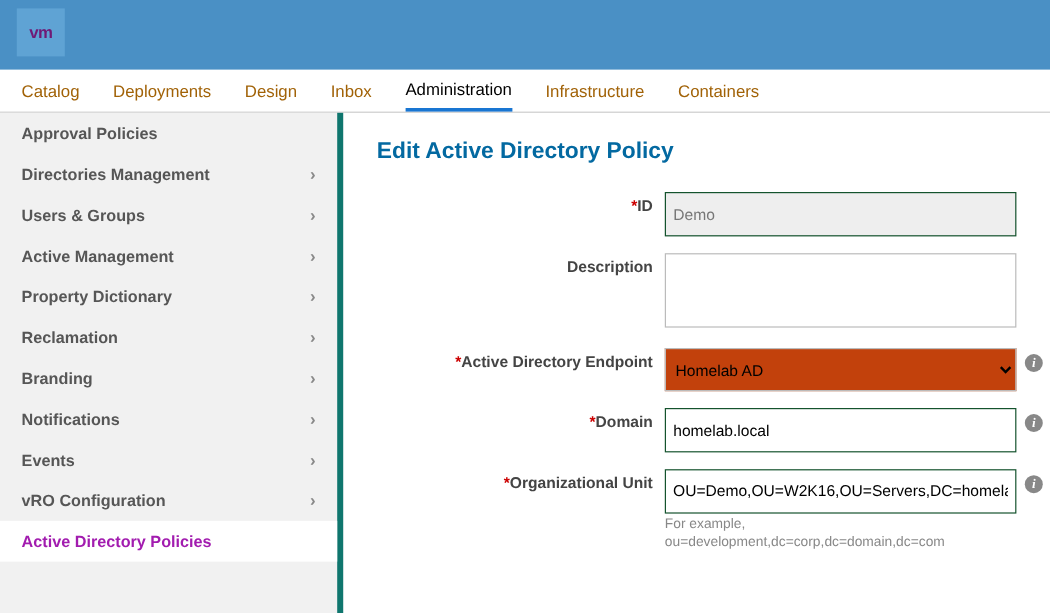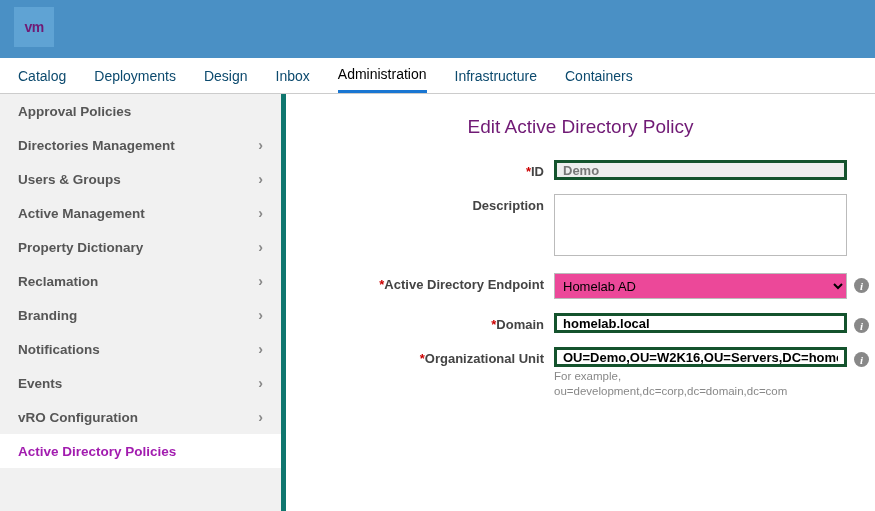--- a/index.html
+++ b/index.html
@@ -1,36 +1,36 @@
 <!DOCTYPE html>
 <html><head>
 <meta charset="utf-8">
 <style>
   * { box-sizing: border-box; margin: 0; padding: 0; }
   body { font-family: -apple-system, BlinkMacSystemFont, "Segoe UI", Arial, sans-serif; font-size: 13px; color: #333; background: #fff; width: 875px; height: 511px; overflow: hidden; }
   .topbar { background: #4a90c5; height: 58px; display: flex; align-items: flex-start; padding: 7px 14px; }
   .logo { width: 40px; height: 40px; background: #5fa3d4; display: flex; align-items: center; justify-content: center; color: #701a75; font-weight: 700; font-size: 14px; letter-spacing: -0.5px; }
   .tabbar { display: flex; border-bottom: 1px solid #ccc; padding: 0 18px; height: 36px; align-items: stretch; gap: 28px; }
-  .tab { display: flex; align-items: center; color: #0c4a6e; cursor: pointer; font-size: 14px; }
+  .tab { display: flex; align-items: center; color: #a16207; cursor: pointer; font-size: 14px; }
   .tab.active { color: #000; border-bottom: 3px solid #1976d2; font-weight: 500; }
   .main { display: flex; height: calc(511px - 58px - 36px); }
   .sidebar { width: 286px; background: #f1f1f1; border-right: 5px solid #0f766e; }
   .side-item { display: flex; align-items: center; justify-content: space-between; padding: 0 18px; height: 34px; color: #565656; font-size: 13.5px; font-weight: 600; cursor: pointer; }
   .side-item.active { background: #fff; color: #a21caf; }
   .chev { color: #888; font-size: 14px; }
   .content { flex: 1; padding: 22px 28px; overflow: auto; }
-  .page-title { font-size: 19px; color: #701a75; font-weight: 400; margin-bottom: 22px; text-align: center; }
+  .page-title { font-size: 19px; color: #0369a1; font-weight: 700; margin-bottom: 22px; }
   .form-row { display: flex; align-items: flex-start; margin-bottom: 14px; }
   .form-label { width: 240px; text-align: right; padding-right: 10px; padding-top: 4px; font-size: 13px; color: #444; font-weight: bold; }
   .req { color: #c00; }
   .form-field { flex: 1; max-width: 310px; position: relative; }
-  .text-input { width: 100%; height: 20px; border: 3px solid #14532d; padding: 3px 6px; font-size: 13px; font-family: inherit; font-weight: bold; }
+  .text-input { width: 100%; height: 37px; border: 1px solid #14532d; padding: 3px 6px; font-size: 13px; font-family: inherit; }
   .text-input[readonly] { background: #eee; color: #777; }
   .textarea { width: 100%; height: 62px; border: 1px solid #bbb; padding: 4px 6px; font-size: 13px; font-family: inherit; resize: none; }
-  .select { width: 100%; height: 26px; border: 1px solid #bbb; padding: 2px 4px; font-size: 13px; font-family: inherit; background: #ec4899; }
+  .select { width: 100%; height: 36px; border: 1px solid #bbb; padding: 2px 4px; font-size: 13px; font-family: inherit; background: #c2410c; }
   .hint { font-size: 11.5px; color: #888; margin-top: 2px; line-height: 1.3; }
   .info-icon { position: absolute; right: -22px; top: 5px; width: 15px; height: 15px; border-radius: 50%; background: #888; color: #fff; font-size: 11px; font-weight: 700; display: flex; align-items: center; justify-content: center; font-style: italic; font-family: Georgia, serif; }
 </style>
 </head>
 <body>
 
 <div class="topbar">
   <div class="logo">vm</div>
 </div>
 

